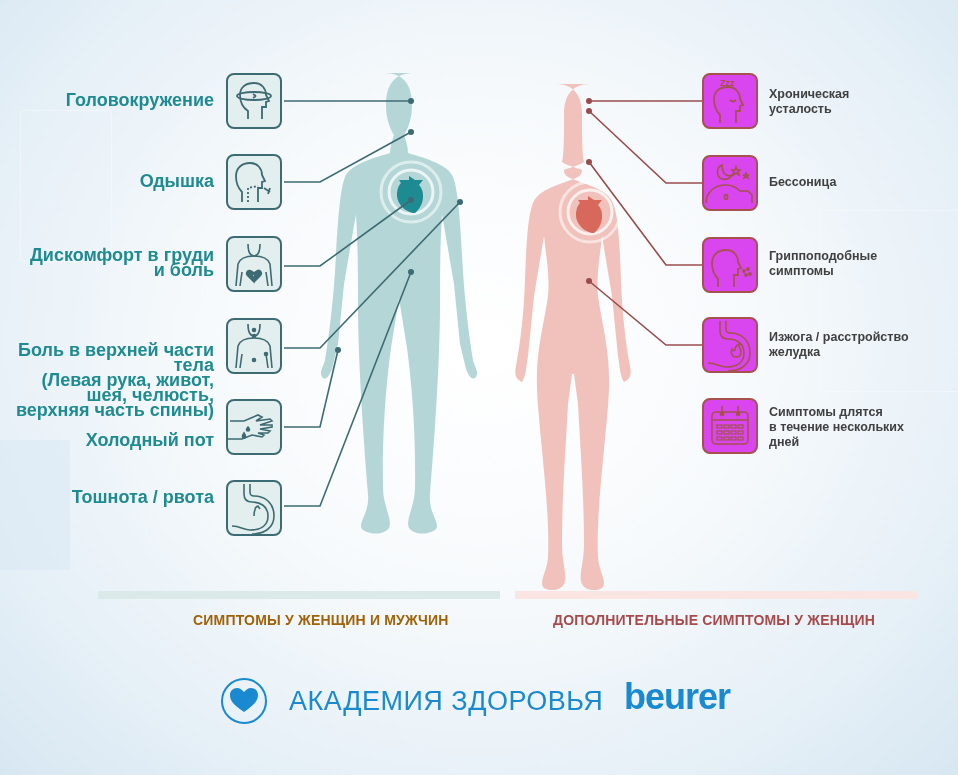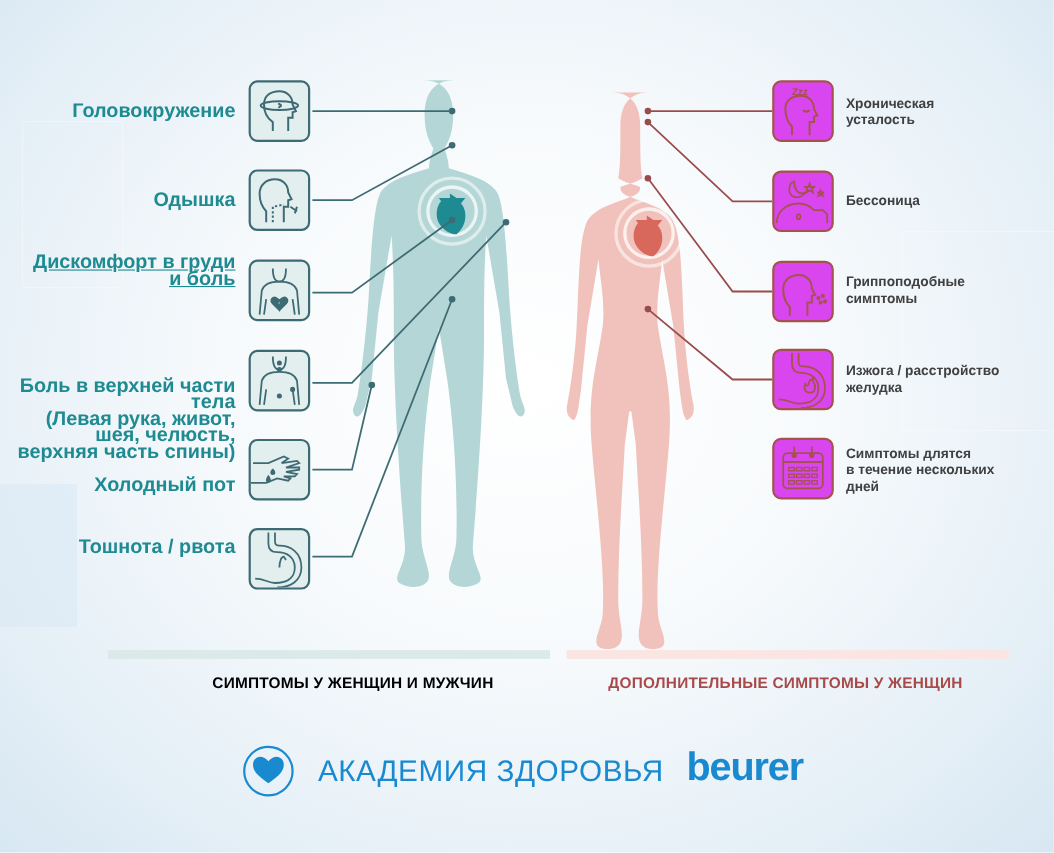--- a/index.html
+++ b/index.html
@@ -68,21 +68,21 @@
   <g fill="#9a4c4c">
     <circle cx="589" cy="101" r="3"></circle>
     <circle cx="589" cy="111" r="3"></circle>
     <circle cx="589" cy="162" r="3"></circle>
     <circle cx="589" cy="281" r="3"></circle>
   </g>
 </svg>
 
 <div class="label-l" style="right:744px;top:93px;">Головокружение</div>
 <div class="label-l" style="right:744px;top:174px;">Одышка</div>
-<div class="label-l" style="right:744px;top:231px;text-decoration:underline;">Дискомфорт в груди
+<div class="label-l" style="right:744px;top:248px;">Дискомфорт в груди
 и боль</div>
 <div class="label-l" style="right:744px;top:315px;margin-top:28px;">Боль в верхней части тела
 (Левая рука, живот,
 шея, челюсть,
 верхняя часть спины)</div>
 <div class="label-l" style="right:744px;top:433px;">Холодный пот</div>
 <div class="label-l" style="right:744px;top:490px;text-align:center;">Тошнота / рвота</div>
 
 <div class="ibox t" style="left:226px;top:73px;">
   <svg viewBox="0 0 52 52" fill="none" stroke="#3d6b73" stroke-width="1.8">
@@ -197,21 +197,21 @@
 симптомы</div>
 <div class="label-r" style="left:769px;top:330px;">Изжога / расстройство
 желудка</div>
 <div class="label-r" style="left:769px;top:405px;">Симптомы длятся
 в течение нескольких
 дней</div>
 
 <div class="bar" style="left:98px;top:591px;width:402px;background:#dbeae8;"></div>
 <div class="bar" style="left:515px;top:591px;width:402px;background:#fbe5e2;"></div>
 
-<div class="section-title" style="left:193px;top:612px;color:#000000;">СИМПТОМЫ У ЖЕНЩИН И МУЖЧИН</div>
+<div class="section-title" style="left:193px;top:612px;color:#a16207;">СИМПТОМЫ У ЖЕНЩИН И МУЖЧИН</div>
 <div class="section-title" style="left:553px;top:612px;color:#a84a4a;">ДОПОЛНИТЕЛЬНЫЕ СИМПТОМЫ У ЖЕНЩИН</div>
 
 <div class="brand" style="left:221px;top:678px;width:46px;height:46px;border:2px solid #1a8ad0;border-radius:50%;box-sizing:border-box;">
   <svg width="42" height="42" viewBox="0 0 42 42" style="position:absolute;left:0;top:0">
       <path d="M21,32 c-10,-7 -14,-11 -14,-17 c0,-4 3,-7 7,-7 c3,0 5,2 7,4 c2,-2 4,-4 7,-4 c4,0 7,3 7,7 c0,6 -4,10 -14,17z" fill="#1a8ad0"></path>
     </svg>
 </div>
 <div class="brand" style="left:289px;top:686px;font-size:27px;color:#1a8ad0;letter-spacing:0.5px;">АКАДЕМИЯ ЗДОРОВЬЯ</div>
 <div class="brand" style="left:624px;top:676px;font-size:36px;font-weight:bold;color:#1a8ad0;letter-spacing:-1px;">beurer</div>
 

